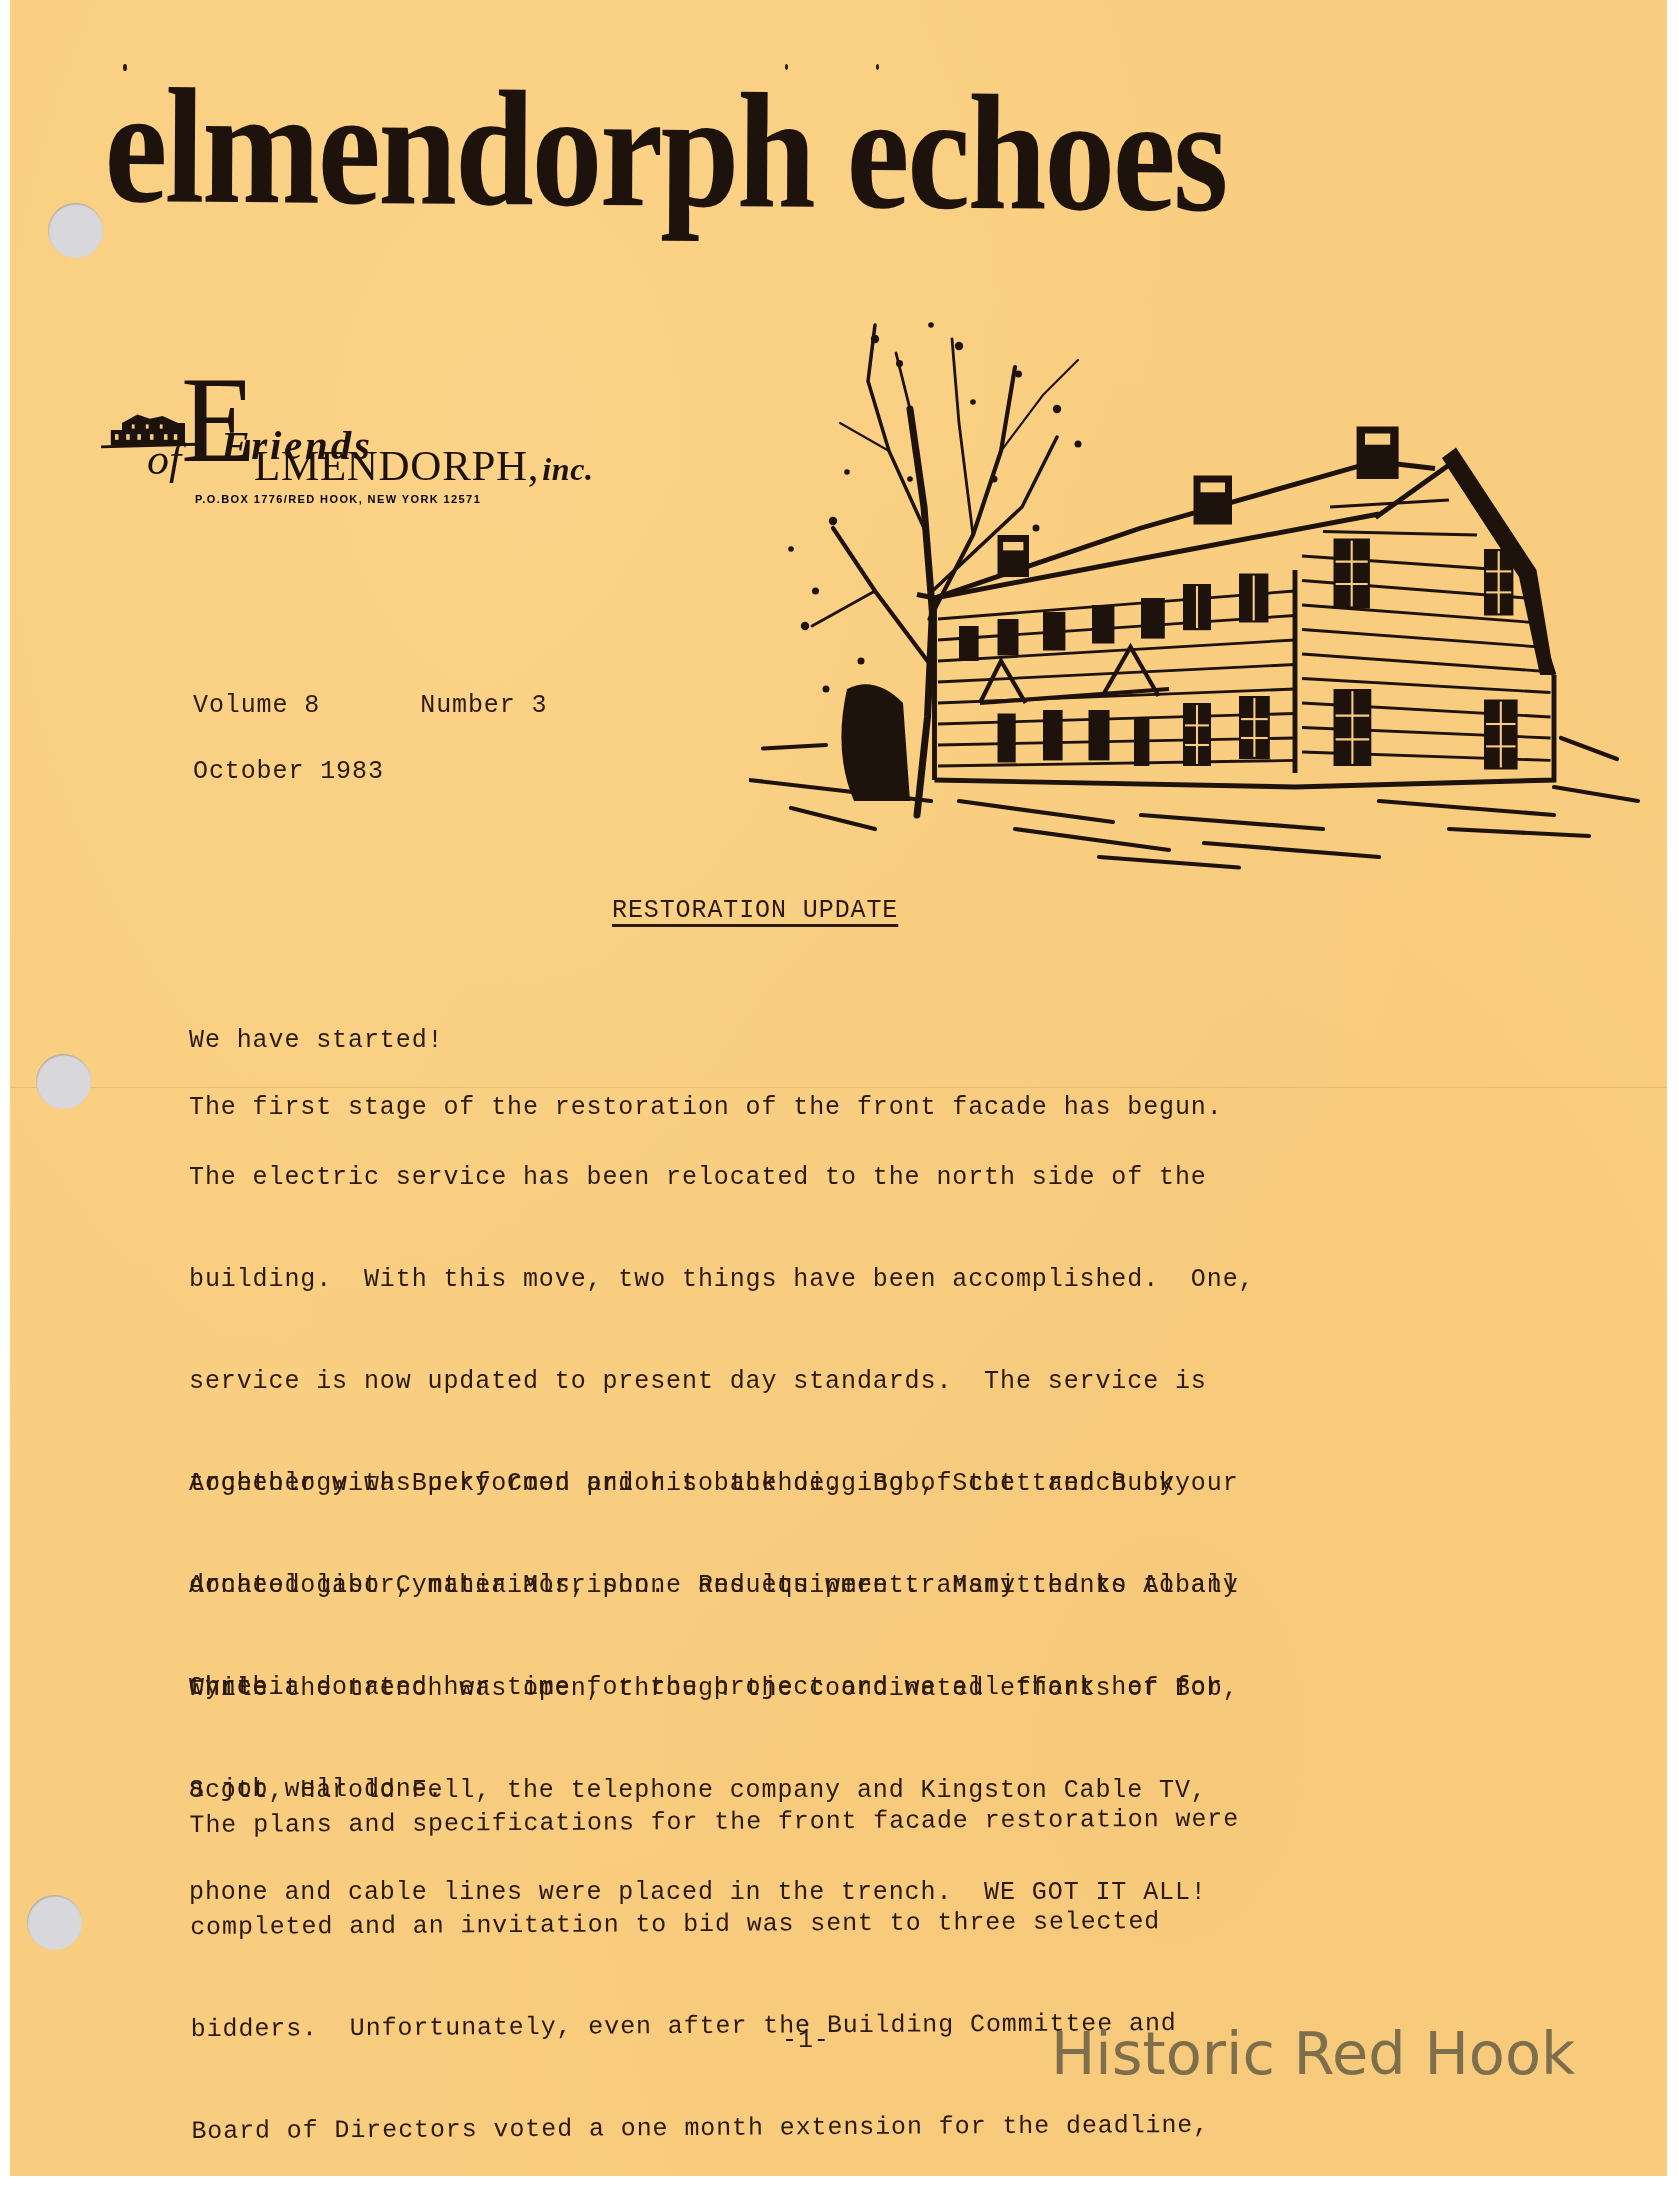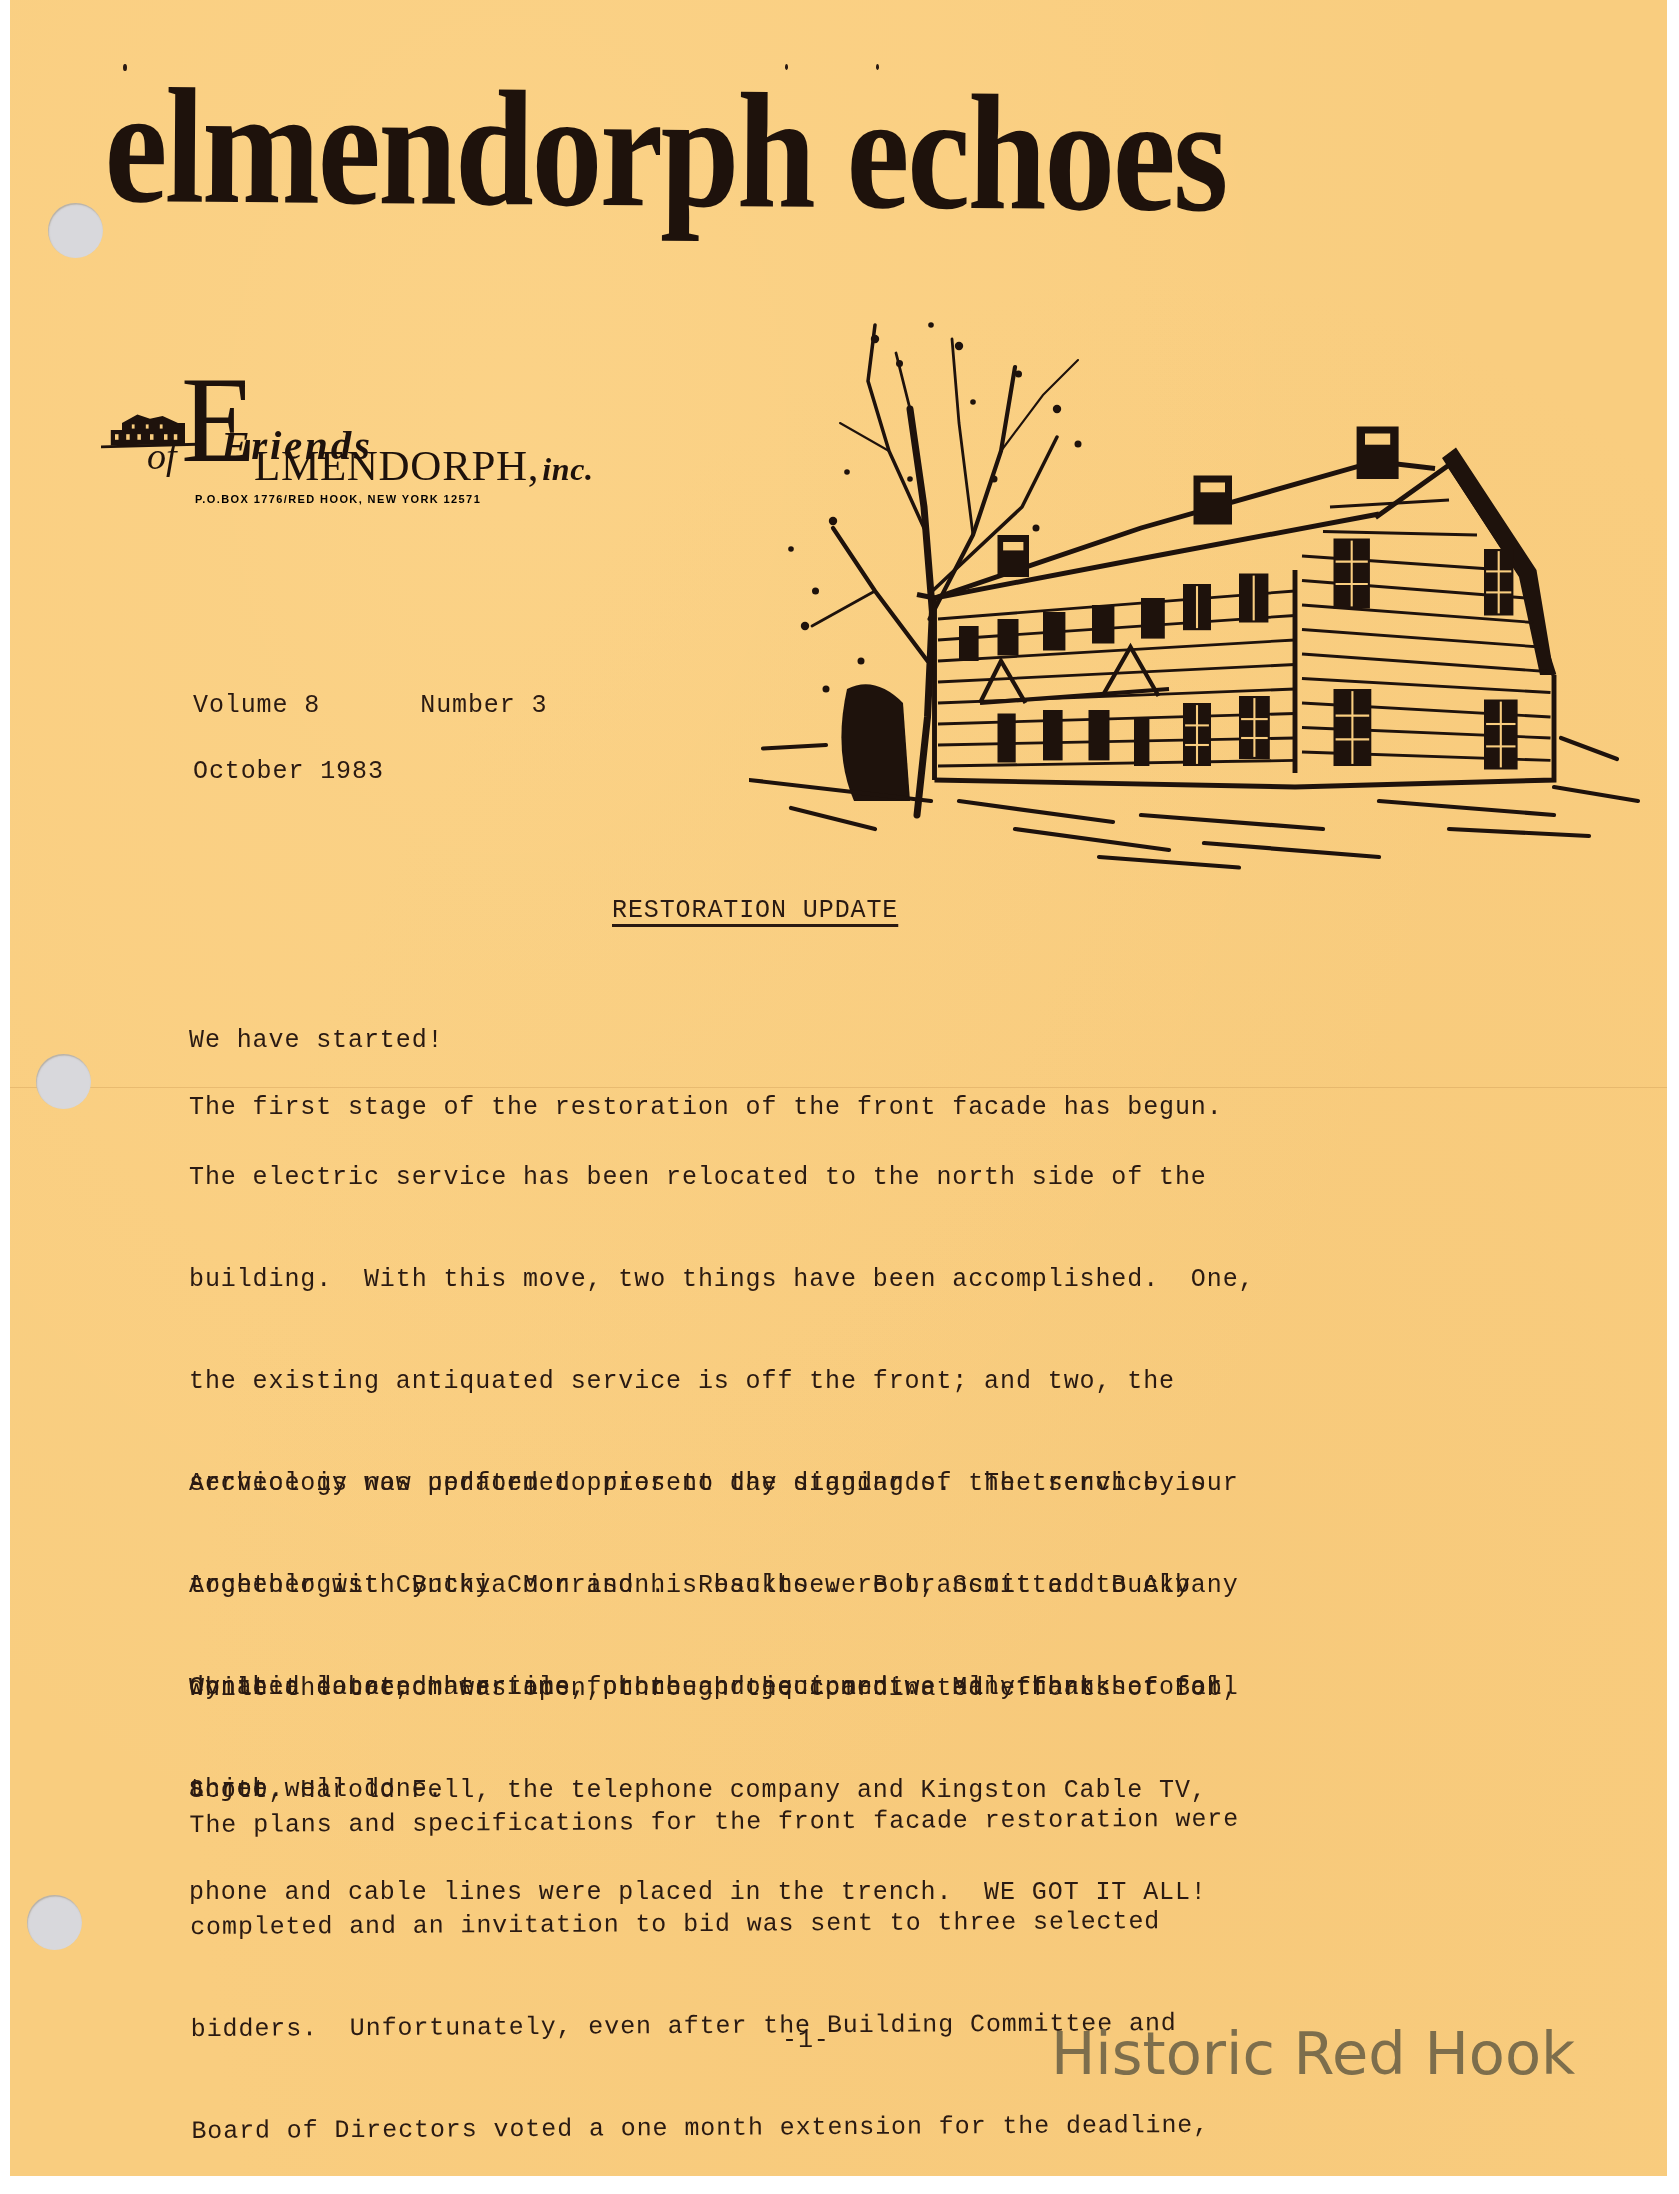--- a/index.html
+++ b/index.html
@@ -31,21 +31,21 @@
     white-space:nowrap; letter-spacing:-2.8px;
     transform-origin:left top; transform:scaleX(0.86) rotate(0.4deg);
   }
   .logo {
     position:absolute; left:101px; top:364px; width:602px; height:154px;
   }
   .logo-house { position:absolute; left:0; top:38px; width:105px; height:49px; }
   .logo-of {
     position:absolute; left:46px; top:70px;
     font-family:"Liberation Serif", serif; font-style:italic;
-    font-size:38px; color:#1e120c;
+    font-size:44px; color:#1e120c;
   }
   .logo-E {
     position:absolute; left:80px; top:-5.6px;
     font-family:"Liberation Serif", serif; font-size:123px; line-height:123px;
     color:#1e120c;
   }
   .logo-friends {
     position:absolute; left:120px; top:24.5px;
     font-family:"Liberation Serif", serif; font-style:italic; font-weight:bold;
     font-size:41px; color:#1e120c; letter-spacing:2.8px;margin-top:32px;
@@ -270,21 +270,20 @@
 
 <div class="typed para" style="top:956px;">
   <span class="line">We have started!</span>
 </div>
 <div class="typed para" style="top:1023px;">
   <span class="line">The first stage of the restoration of the front facade has begun.</span>
 </div>
 <div class="typed para" style="top:1093px;">
   <span class="line">The electric service has been relocated to the north side of the</span>
   <span class="line">building.  With this move, two things have been accomplished.  One,</span>
-  <span class="line">the existing antiquated service is off the front; and two, the</span>
   <span class="line">service is now updated to present day standards.  The service is</span>
   <span class="line">together with Bucky Coon and his backhoe.  Bob, Scott and Bucky</span>
   <span class="line">donated labor, materials, phone and equipment.  Many thanks to all</span>
   <span class="line">three.</span>
 </div>
 <div class="typed para" style="top:1399px;">
   <span class="line">Archeology was performed prior to the digging of the trench by our</span>
   <span class="line">Archeologist Cynthia Morrison.  Results were transmitted to Albany</span>
   <span class="line">Cynthia donated her time for the project and we all thank her for</span>
   <span class="line">a job well done.</span>

